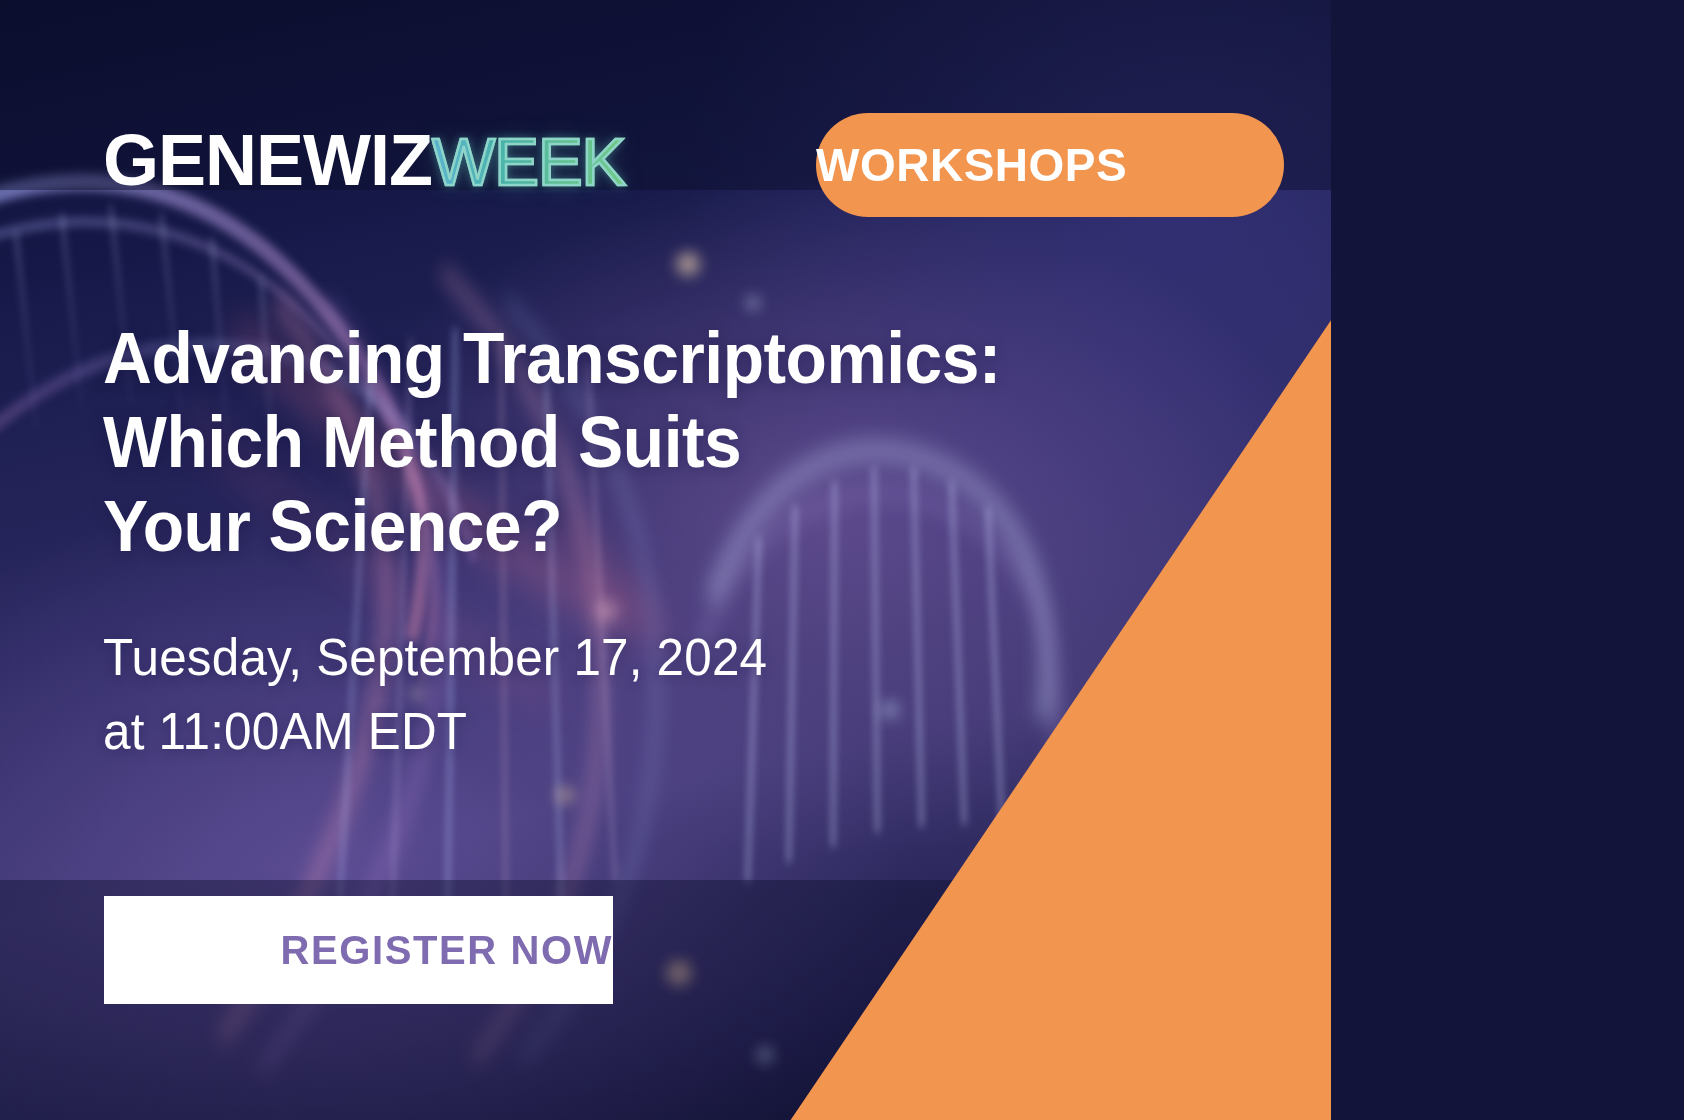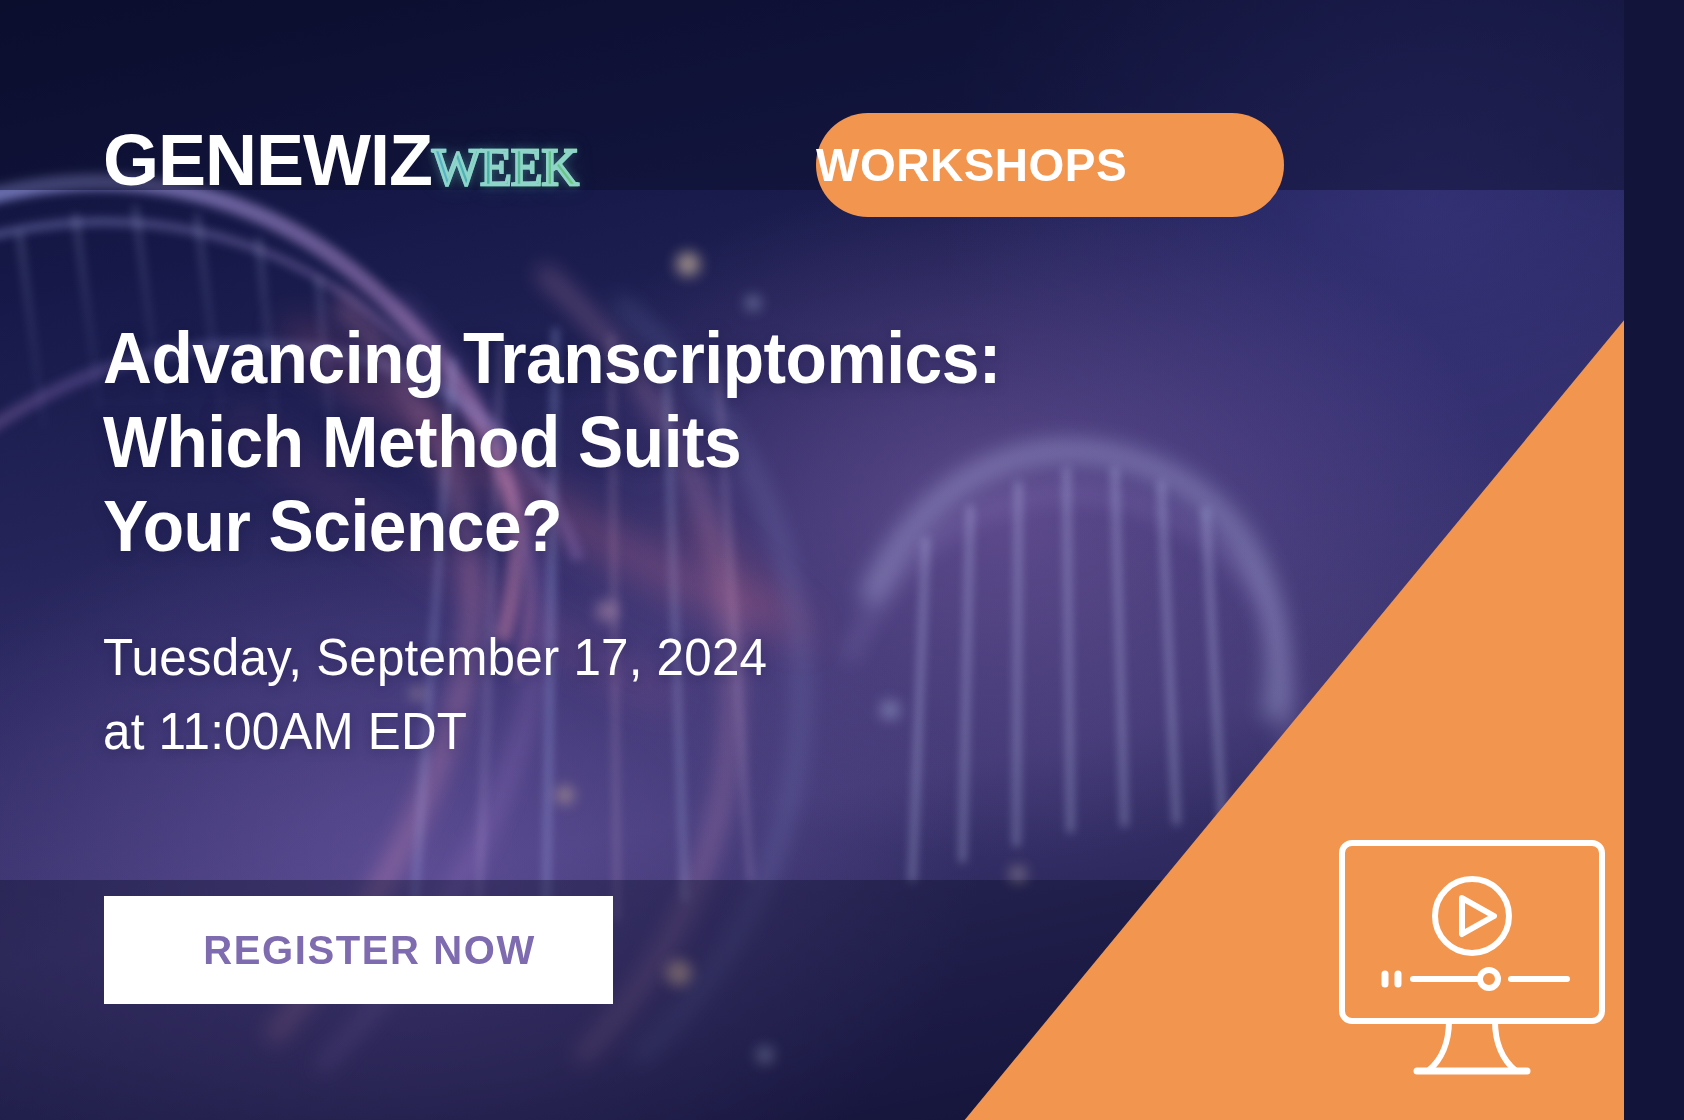--- a/index.html
+++ b/index.html
@@ -7,21 +7,21 @@
   html, body {
     width:1684px; height:1120px;
     overflow:hidden;
     background:#12143a;
     font-family:"Liberation Sans", sans-serif;
   }
 
   
   .banner{
     position:relative;
-    width:1624px; height:1120px;
+    width:1331px; height:1120px;
     overflow:hidden;
     background:#c2410c;
   }
 
   
   .bg-base{
     position:absolute; inset:0;
     background:
       radial-gradient(ellipse 900px 620px at 26% 78%, rgba(120,96,178,.55) 0%, rgba(120,96,178,0) 62%),
       radial-gradient(ellipse 760px 520px at 62% 46%, rgba(139,104,180,.50) 0%, rgba(139,104,180,0) 66%),
@@ -48,22 +48,22 @@
     position:absolute; left:103px; top:124px;
     display:flex; align-items:baseline;
     white-space:nowrap;
   }
   .logo-genewiz{
     font-size:72px; font-weight:700; letter-spacing:-1px;
     color:#ffffff; line-height:1;
     font-family:"Liberation Sans", sans-serif;
   }
   .logo-week{
-    font-size:52px; font-weight:400; letter-spacing:-1px; line-height:1;
-    font-family:Liberation Serif, serif;
+    font-size:67px; font-weight:400; letter-spacing:-1px; line-height:1;
+    font-family:Liberation Sans, sans-serif;
     color:transparent;
     -webkit-text-stroke:2.5px #8fd4c8;
     background-image:linear-gradient(90deg,#57a8d8 0%, #3aa79e 38%, #5dba7e 68%, #76c96a 100%);
     -webkit-background-clip:text;
     background-clip:text;
     text-shadow:0 0 10px rgba(110,210,200,.55), 0 0 22px rgba(90,190,160,.35);
     position:relative;
   }
 
   
@@ -108,21 +108,21 @@
     transform-origin:left top;
     text-shadow:0 2px 12px rgba(20,16,60,.35);
   }
   .datetime div{ white-space:nowrap; }
 
   
   .cta{
     position:absolute; left:104px; top:896px;
     width:509px; height:108px;
     background:#ffffff;
-    display:flex; align-items:center; justify-content:center;
+    display:flex; align-items:center; justify-content:flex-end;
     cursor:pointer;
     padding-left:22px;
   }
   .cta span{
     color:#7E6BB0; font-weight:700; font-size:40px;
     letter-spacing:1.6px;
     font-family:"Liberation Sans", sans-serif;
   }
 
   

